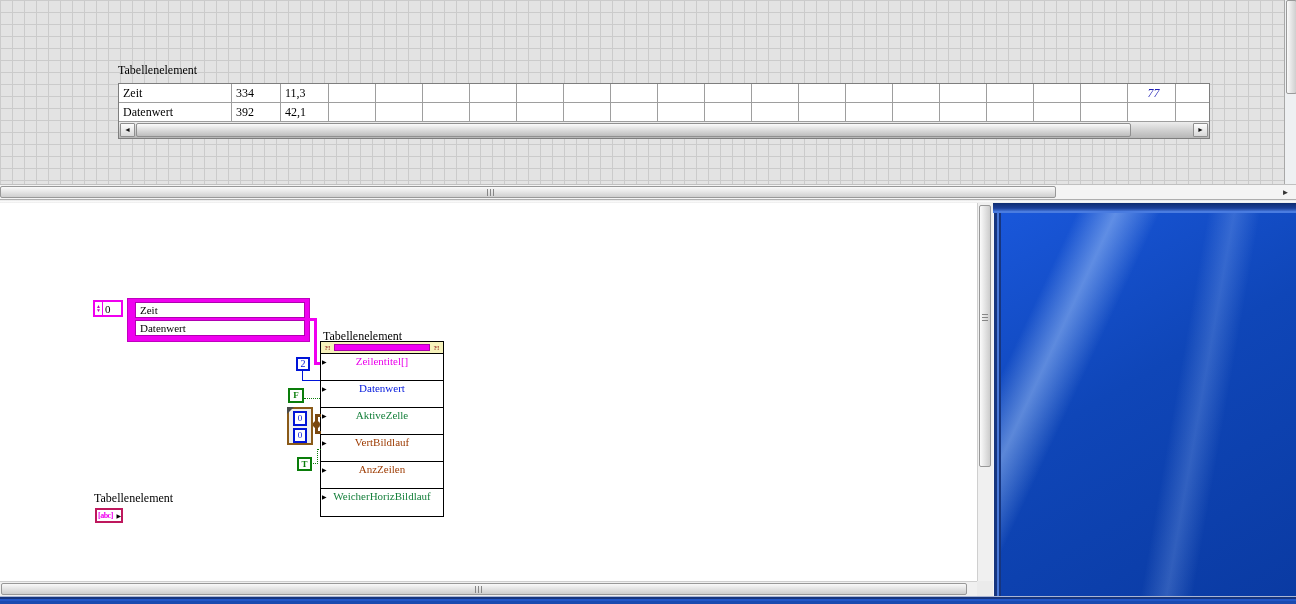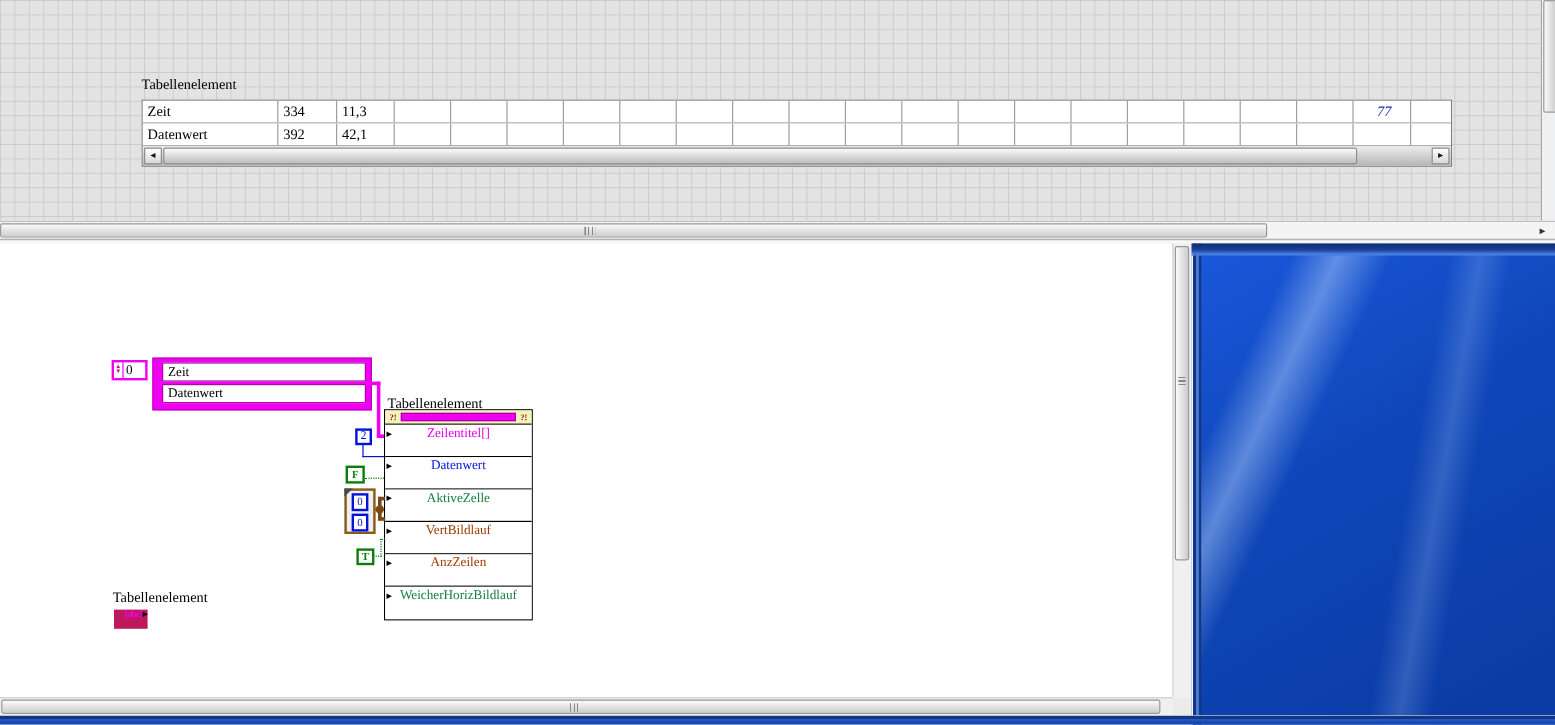--- a/index.html
+++ b/index.html
@@ -101,21 +101,21 @@
   .wire{position:absolute}
   .w-pink{background:#f000f0}
   .w-blue{background:#0014d8}
   .w-brown{background:#7a4810}
   .w-gdh{height:0;border-top:1px dotted #0a7d0a}
   .w-gdv{width:0;border-left:1px dotted #0a7d0a}
   .w-dot{width:7px;height:7px;border-radius:50%;background:#7a4810}
 
   
   .term{position:absolute;left:95px;top:305px;width:28px;height:15px;box-sizing:border-box;
-    border:8px solid #be185d;background:#fff;display:flex;align-items:flex-end}
+    border:2px solid #be185d;background:#fff;display:flex;align-items:center}
   .term-glyph{font-size:8px;font-weight:bold;color:#f000f0;letter-spacing:-0.5px;padding-left:1px}
   .term-arrow{font-size:6px;color:#000;margin-left:auto;line-height:8px}
 
   
   .desktop{position:absolute;left:993px;top:203px;width:303px;height:401px;
     background:
      linear-gradient(115deg, rgba(170,210,255,0) 18%, rgba(185,215,255,.45) 26%, rgba(170,210,255,0) 35%),
      linear-gradient(100deg, rgba(170,210,255,0) 58%, rgba(180,210,255,.22) 65%, rgba(170,210,255,0) 72%),
      linear-gradient(150deg,#1a58dc 0%,#0f46b8 45%,#0a3aa2 100%)}
   .desk-top{position:absolute;left:0;top:0;width:100%;height:10px;box-sizing:border-box;

